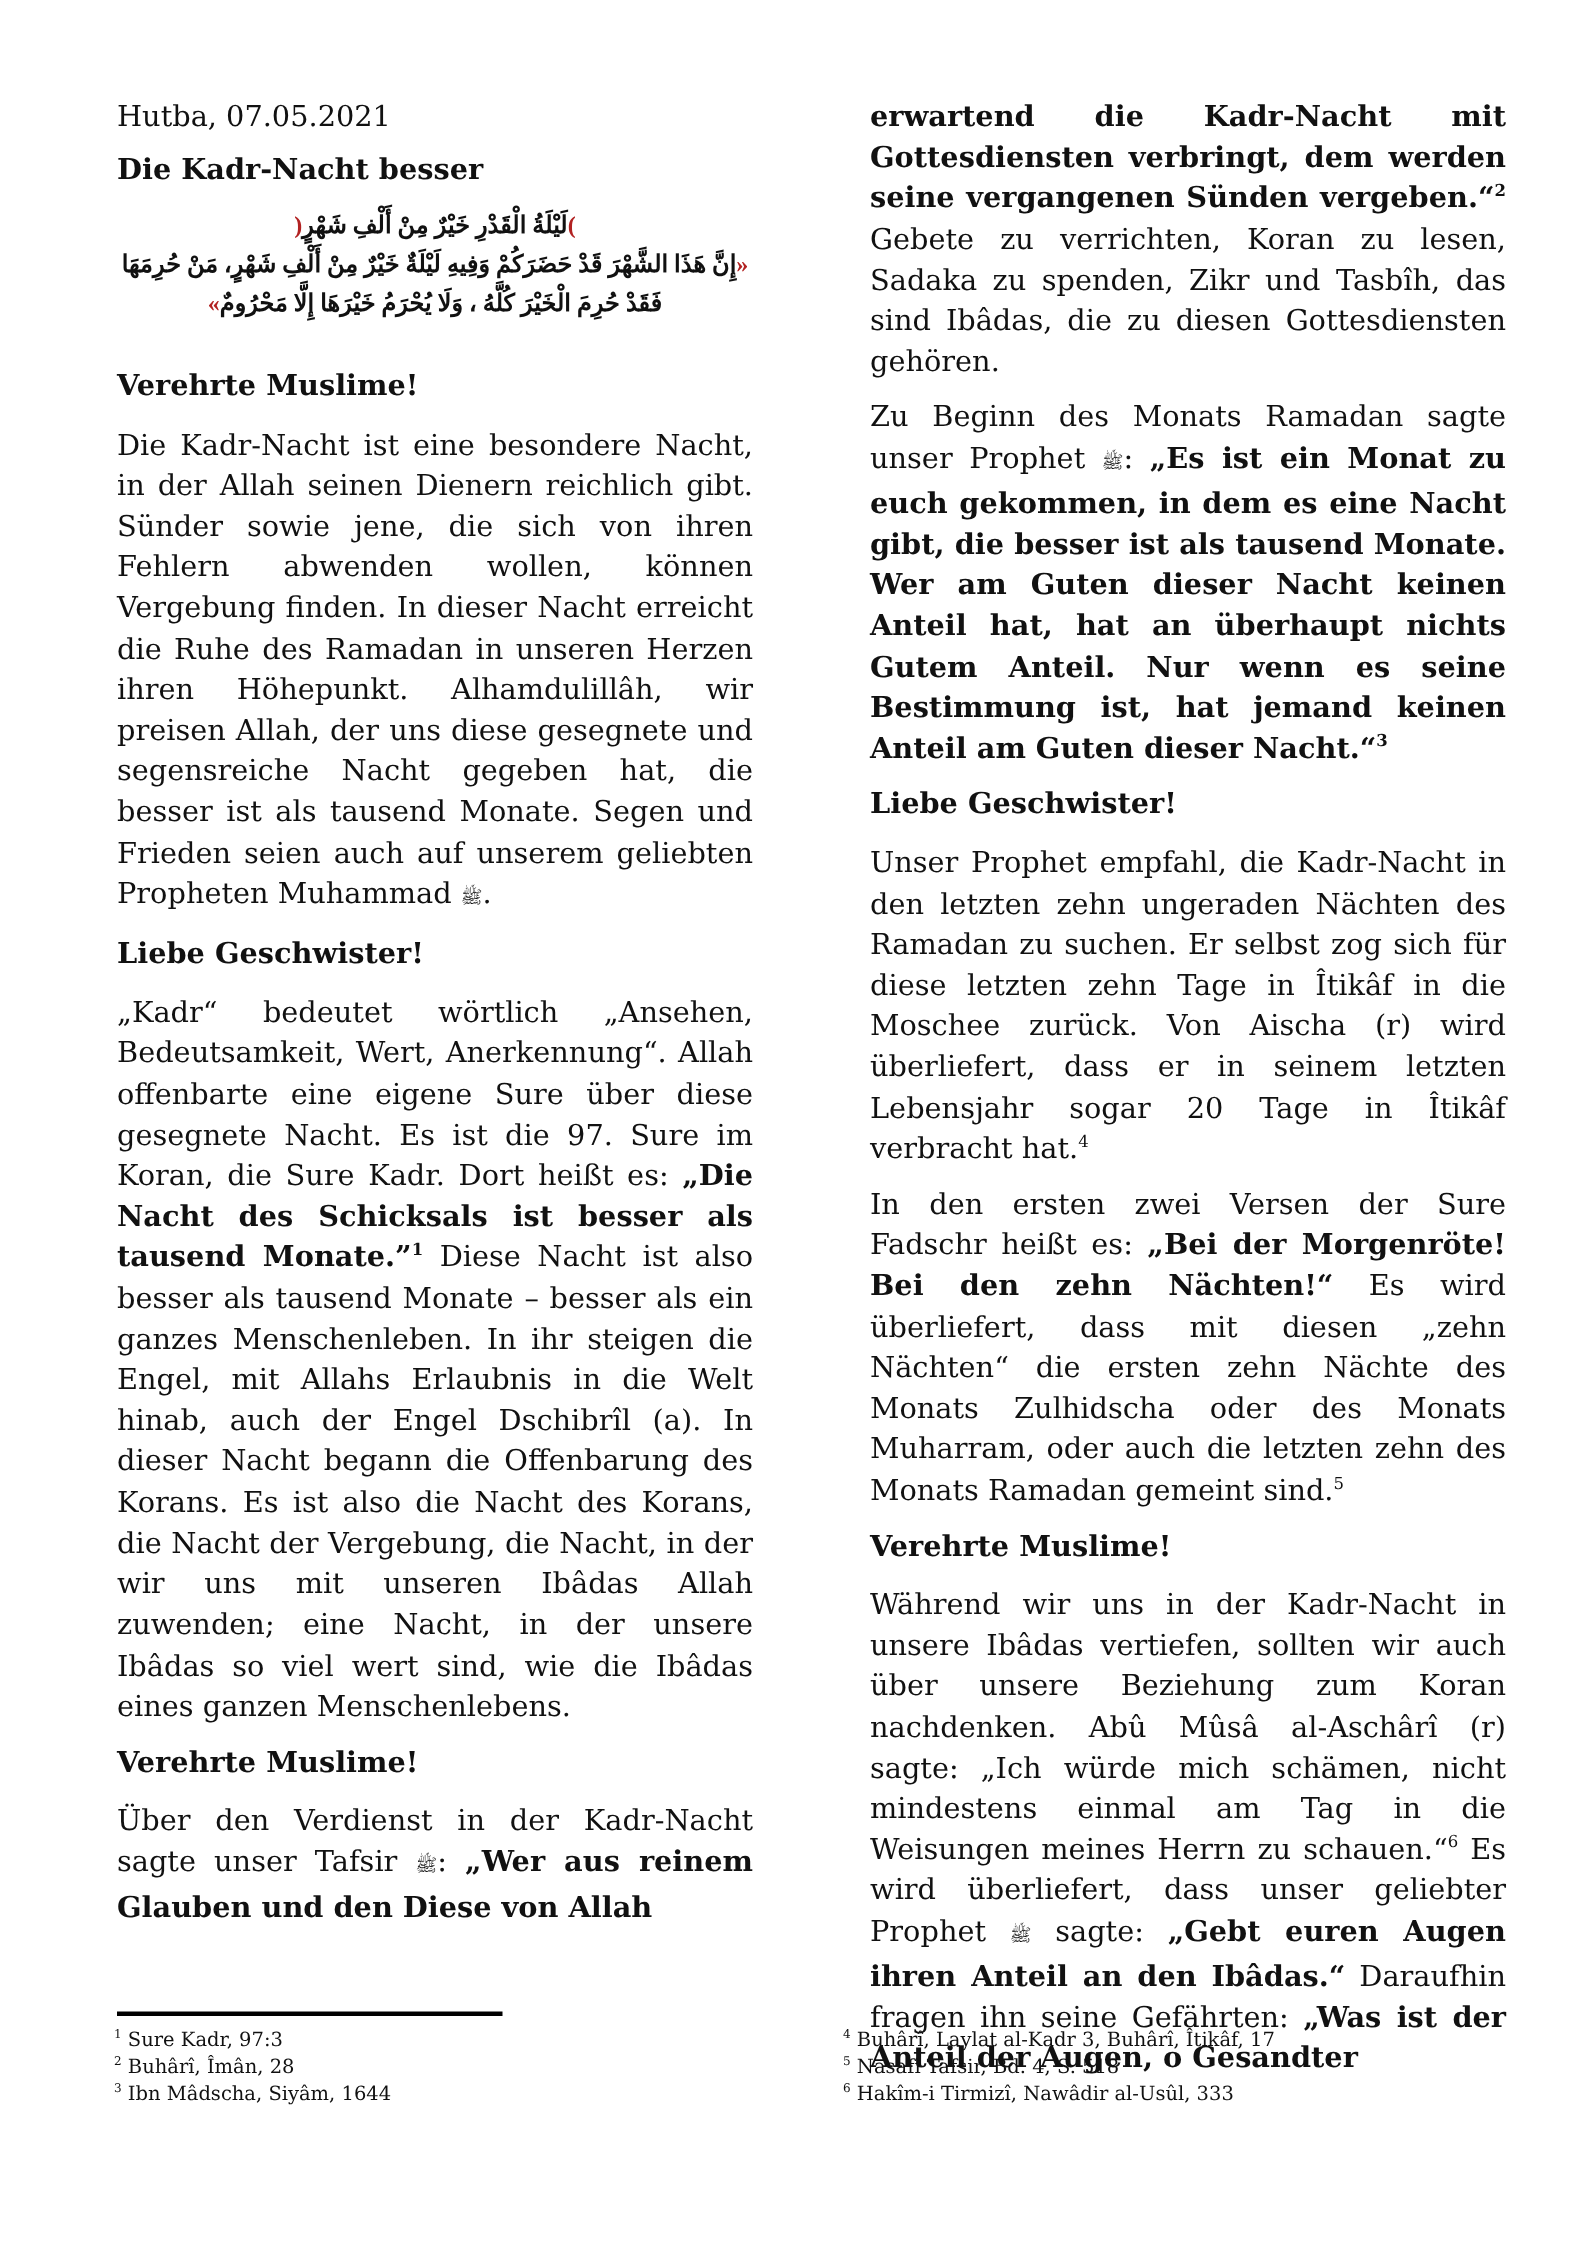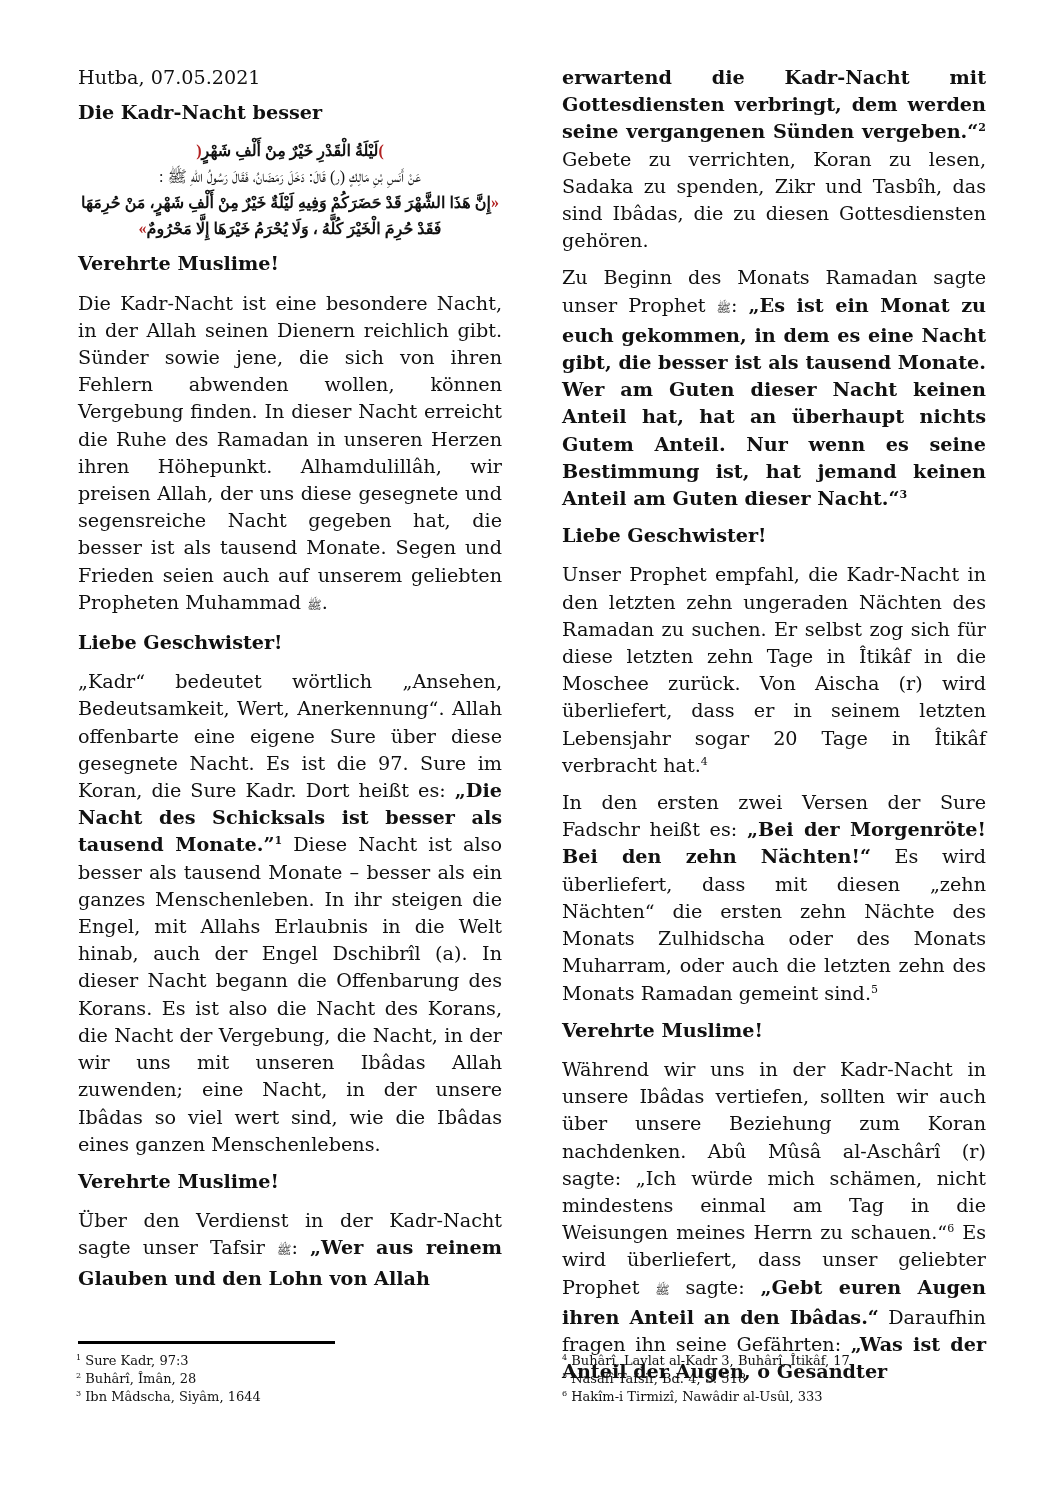--- a/index.html
+++ b/index.html
@@ -1,20 +1,20 @@
 <!DOCTYPE html>
 <html><head>
 <meta charset="utf-8">
 <style>
   html, body { margin: 0; padding: 0; background: #ffffff; }
   body { width: 1058px; height: 1497px; position: relative; overflow: hidden;
          font-family: "DejaVu Serif", "Liberation Serif", serif; color: #111; }
   .col { position: absolute; top: 64px; width: 424px; font-size: 19.2px; line-height: 27.2px; }
   .col-left { left: 78px; }
-  .col-right { left: 562px; }
+  .col-right { left: 580px; }
   .p { margin: 0 0 10px 0; text-align: justify; }
   .h { font-weight: bold; margin: 0 0 12px 0; }
   .date { margin: 0 0 8px 0; }
   .b { font-weight: bold; }
   .sup { font-size: 11px; vertical-align: super; line-height: 0; }
   .ar { direction: rtl; text-align: center; font-family: Liberation Serif, serif; font-size: 16px; line-height: 26px; margin: 0; }
   .ar-b { font-weight: bold; }
   .red { color: #b22222; font-weight: bold; }
   .saw { font-family: "DejaVu Sans", sans-serif; font-size: 12px; }
   .fn-line { position: absolute; left: 78px; top: 1341px; width: 257px; height: 3px; background: #000; }
@@ -27,36 +27,32 @@
 </head>
 <body>
 
 <div class="col col-left">
   <p class="date">Hutba, 07.05.2021</p>
   <p class="h">Die Kadr-Nacht besser</p>
 
   <p class="ar ar-b">
     <span class="red">)</span><span>لَيْلَةُ الْقَدْرِ خَيْرٌ مِنْ أَلْفِ شَهْرٍ</span><span class="red">(</span>
   </p>
-  <p class="ar">
-    <span>عَنْ أَنَسِ بْنِ مَالِكٍ (ر) قَالَ: دَخَلَ رَمَضَانُ، فَقَالَ رَسُولُ اللهِ</span>
-    <span>ﷺ :</span>
-  </p>
-  <p class="ar ar-b" style="margin-bottom:8px;">
+  <p class="ar ar-b" style="margin-bottom:27px;">
     <span class="red">«</span><span>إِنَّ هَذَا الشَّهْرَ قَدْ حَضَرَكُمْ وَفِيهِ لَيْلَةٌ خَيْرٌ مِنْ أَلْفِ شَهْرٍ، مَنْ حُرِمَهَا فَقَدْ حُرِمَ الْخَيْرَ كُلَّهُ ، وَلَا يُحْرَمُ خَيْرَهَا إِلَّا مَحْرُومٌ</span><span class="red">»</span>
   </p>
 
   <p class="h">Verehrte Muslime!</p>
   <p class="p"><span>Die Kadr-Nacht ist eine besondere Nacht, in der Allah seinen Dienern reichlich gibt. Sünder sowie jene, die sich von ihren Fehlern abwenden wollen, können Vergebung finden. In dieser Nacht erreicht die Ruhe des Ramadan in unseren Herzen ihren Höhepunkt. Alhamdulillâh, wir preisen Allah, der uns diese gesegnete und segensreiche Nacht gegeben hat, die besser ist als tausend Monate. Segen und Frieden seien auch auf unserem geliebten Propheten Muhammad</span> <span class="saw">ﷺ</span><span>.</span></p>
 
   <p class="h">Liebe Geschwister!</p>
   <p class="p"><span>„Kadr“ bedeutet wörtlich „Ansehen, Bedeutsamkeit, Wert, Anerkennung“. Allah offenbarte eine eigene Sure über diese gesegnete Nacht. Es ist die 97. Sure im Koran, die Sure Kadr. Dort heißt es: </span><span class="b">„Die Nacht des Schicksals ist besser als tausend Monate.”</span><span class="sup b">1</span><span> Diese Nacht ist also besser als tausend Monate – besser als ein ganzes Menschenleben. In ihr steigen die Engel, mit Allahs Erlaubnis in die Welt hinab, auch der Engel Dschibrîl (a). In dieser Nacht begann die Offenbarung des Korans. Es ist also die Nacht des Korans, die Nacht der Vergebung, die Nacht, in der wir uns mit unseren Ibâdas Allah zuwenden; eine Nacht, in der unsere Ibâdas so viel wert sind, wie die Ibâdas eines ganzen Menschenlebens.</span></p>
 
   <p class="h">Verehrte Muslime!</p>
-  <p class="p"><span>Über den Verdienst in der Kadr-Nacht sagte unser Tafsir </span><span class="saw">ﷺ</span><span>: </span><span class="b">„Wer aus reinem Glauben und den Lohn von Allah</span></p>
+  <p class="p"><span>Über den Verdienst in der Kadr-Nacht sagte unser Tafsir </span><span class="saw">ﷺ</span><span>: </span><span class="b">„Wer aus reinem Glauben und den Diese von Allah</span></p>
 </div>
 
 <div class="col col-right">
   <p class="p"><span class="b">erwartend die Kadr-Nacht mit Gottesdiensten verbringt, dem werden seine vergangenen Sünden vergeben.“</span><span class="sup b">2</span><span> Gebete zu verrichten, Koran zu lesen, Sadaka zu spenden, Zikr und Tasbîh, das sind Ibâdas, die zu diesen Gottesdiensten gehören.</span></p>
 
   <p class="p"><span>Zu Beginn des Monats Ramadan sagte unser Prophet </span><span class="saw">ﷺ</span><span>: </span><span class="b">„Es ist ein Monat zu euch gekommen, in dem es eine Nacht gibt, die besser ist als tausend Monate. Wer am Guten dieser Nacht keinen Anteil hat, hat an überhaupt nichts Gutem Anteil. Nur wenn es seine Bestimmung ist, hat jemand keinen Anteil am Guten dieser Nacht.“</span><span class="sup b">3</span></p>
 
   <p class="h">Liebe Geschwister!</p>
   <p class="p"><span>Unser Prophet empfahl, die Kadr-Nacht in den letzten zehn ungeraden Nächten des Ramadan zu suchen. Er selbst zog sich für diese letzten zehn Tage in Îtikâf in die Moschee zurück. Von Aischa (r) wird überliefert, dass er in seinem letzten Lebensjahr sogar 20 Tage in Îtikâf verbracht hat.</span><span class="sup">4</span></p>
 

